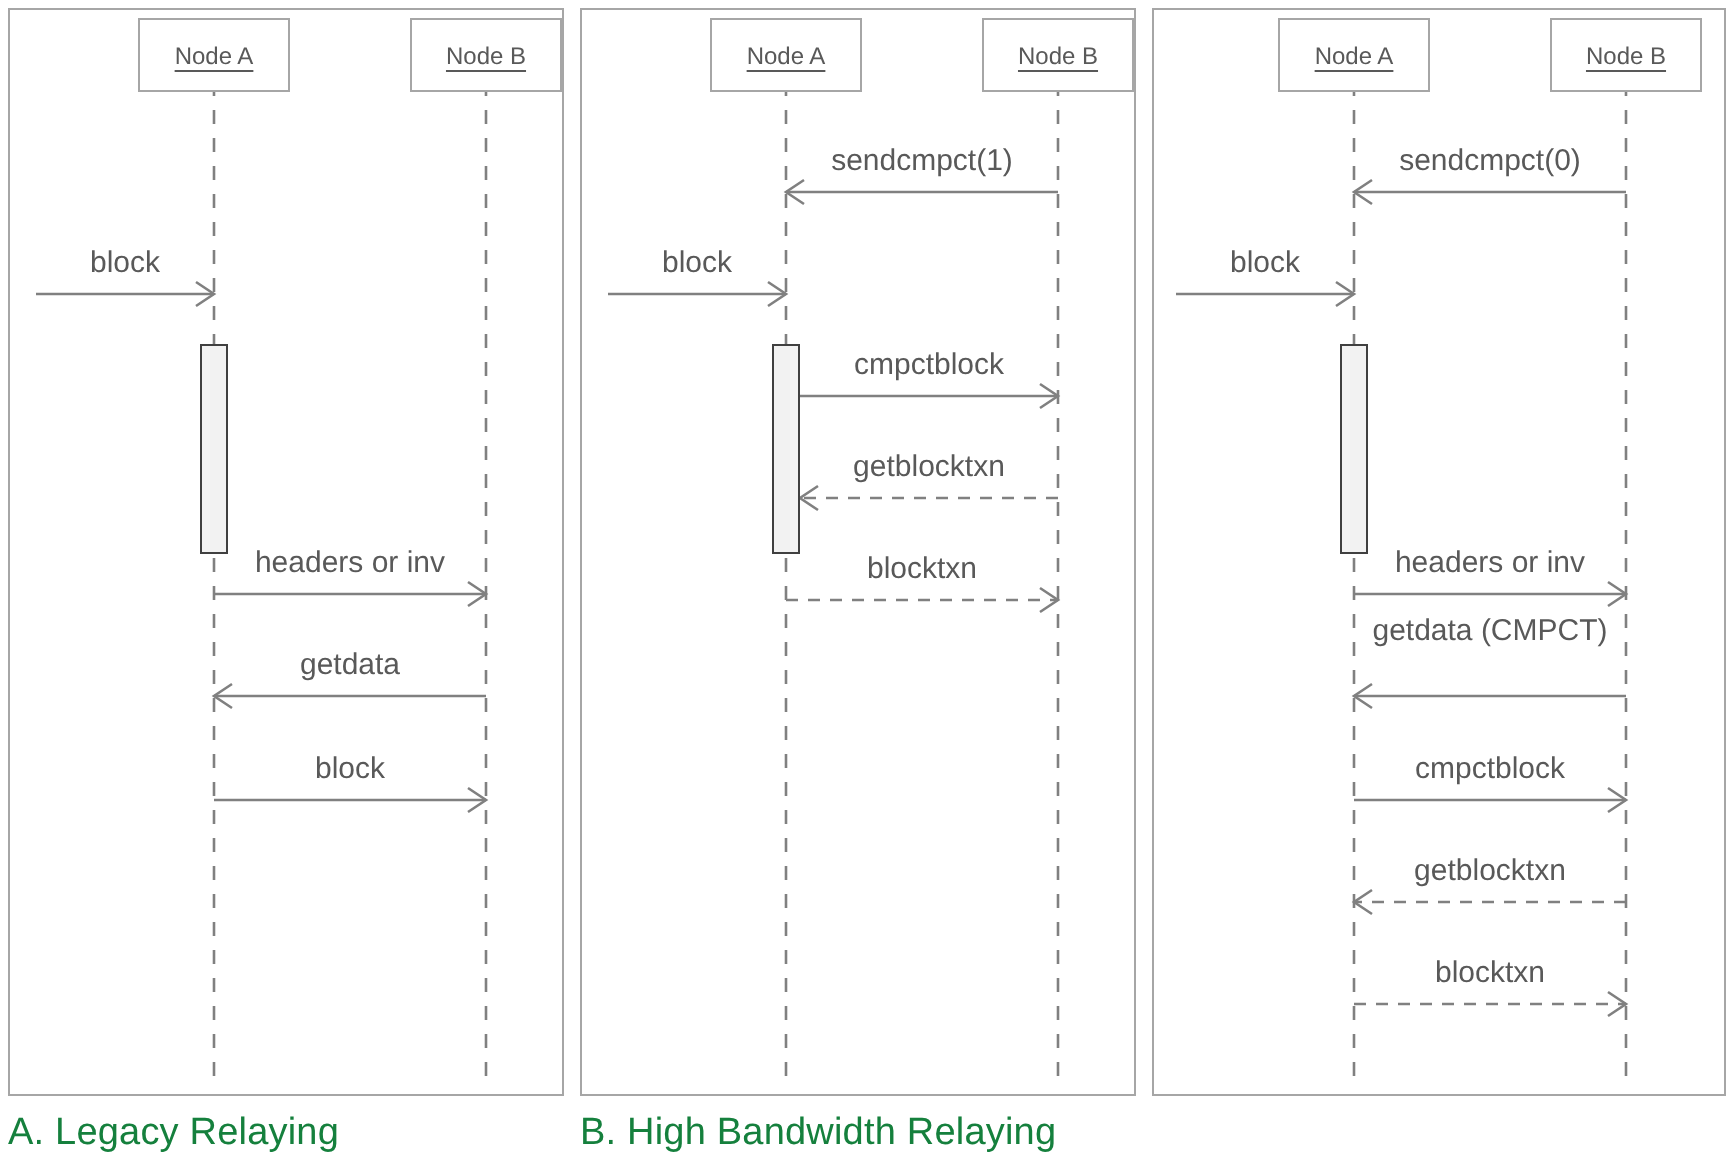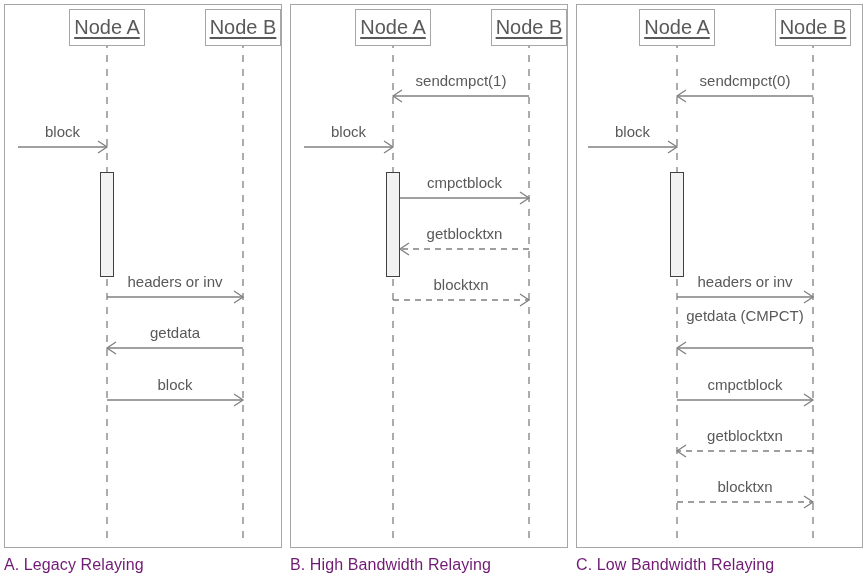--- a/index.html
+++ b/index.html
@@ -28,38 +28,38 @@
     background: #ffffff;
   }
   .panel-svg {
     position: absolute;
     left: 0;
     top: 0;
     display: block;
   }
   .caption {
     position: absolute;
-    font-size: 16px;
-    color: #701a75;
+    font-size: 19px;
+    color: #15803d;
     letter-spacing: 0.1px;
     white-space: nowrap;
     font-family: "Liberation Sans", sans-serif;
   }
   .node-box {
     position: absolute;
     border: 1px solid #a6a6a6;
     background: #ffffff;
     box-sizing: border-box;
     height: 37px;
     display: flex;
     align-items: center;
     justify-content: center;
   }
   .node-label {
-    font-size: 20px;
+    font-size: 12px;
     color: #595959;
     text-decoration: underline;
     text-underline-offset: 3px;
     white-space: nowrap;
     font-family: "Liberation Sans", sans-serif;
   }
   .msg-label {
     position: absolute;
     font-size: 15px;
     color: #595959;
@@ -193,14 +193,13 @@
       </div>
       <div class="activation" style="left: 93px; top: 167px; width: 14px; height: 105px;"></div>
       <div class="msg-label" style="left: 168px; top: 67px;">sendcmpct(0)</div>
       <div class="msg-label" style="left: 55.5px; top: 118px;">block</div>
       <div class="msg-label" style="left: 168px; top: 268px;">headers or inv</div>
       <div class="msg-label" style="left: 168px; top: 302px;">getdata (CMPCT)</div>
       <div class="msg-label" style="left: 168px; top: 371px;">cmpctblock</div>
       <div class="msg-label" style="left: 168px; top: 422px;">getblocktxn</div>
       <div class="msg-label" style="left: 168px; top: 473px;">blocktxn</div>
     </div>
-    <div class="caption" style="left: 576px; top: 556px;">C. Low Bandwidth Relaying</div>
   </div>
 
 </body></html>

